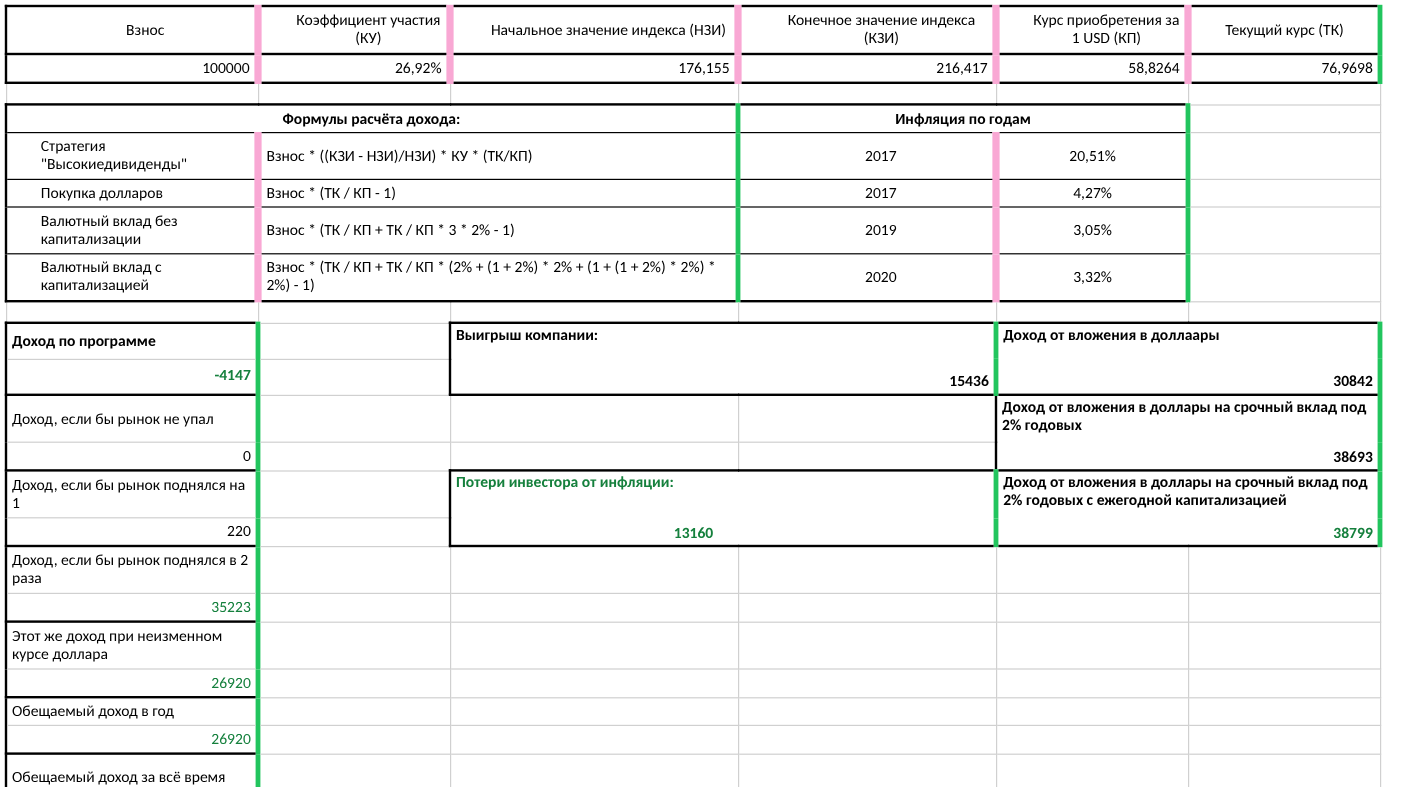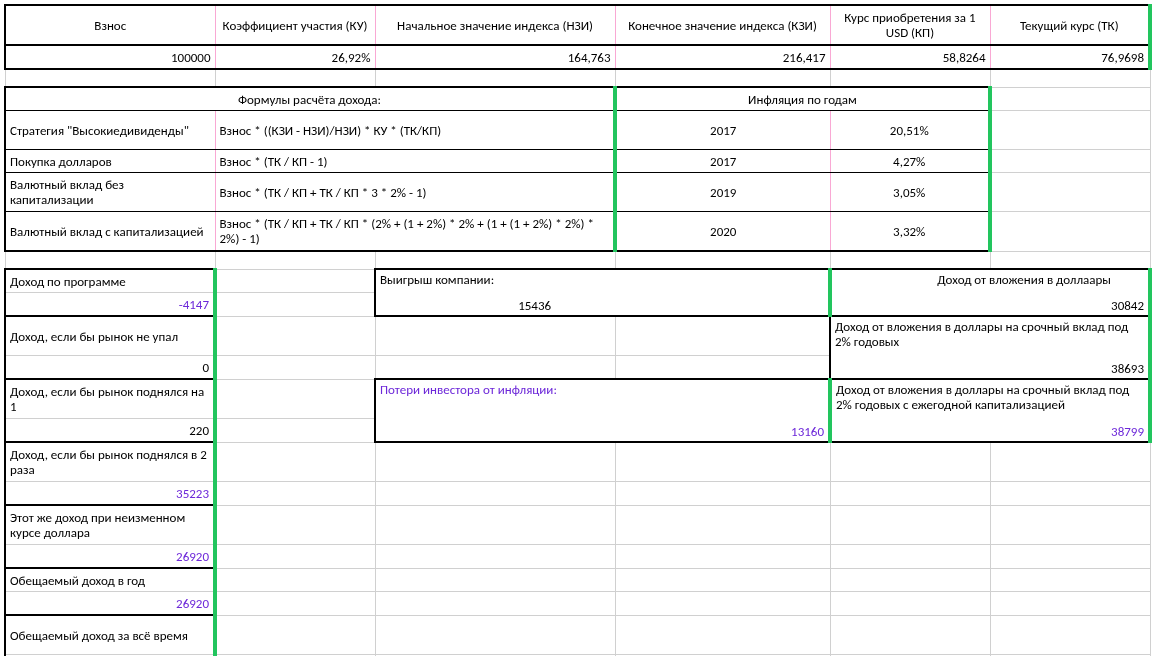--- a/index.html
+++ b/index.html
@@ -27,26 +27,26 @@
   .col3 { width: 240px; }
   .col4 { width: 215px; }
   .col5 { width: 160px; }
   .col6 { width: 160px; }
   .hdr { text-align: center; font-weight: normal; }
   .b-top2 { border-top: 2px solid #000; }
   .b-bot2 { border-bottom: 2px solid #000; }
   .b-left2 { border-left: 2px solid #000; }
   .b-right2 { border-right: 4px solid #22c55e; }
   .b-bot1b { border-bottom: 1px solid #000; }
-  .b-right1b { border-right: 1px solid #f9a8d4; }
+  .b-right1b { border-right: 6px solid #f9a8d4; padding-left: 28px; }
   .right { text-align: right; }
   .center { text-align: center; }
-  .bold { font-weight: normal; }
+  .bold { font-weight: bold; }
   .italic { }
-  .red { color: #6d28d9; }
+  .red { color: #15803d; }
   .tall { height: 34px; }
   .spacer td { height: 12px; }
 </style>
 </head>
 <body>
 
 <table>
 <colgroup>
   <col class="col1">
       <col class="col2">
@@ -62,21 +62,21 @@
   <td class="hdr tall b-top2 b-bot2 b-right1b">Коэффициент участия (КУ)</td>
   <td class="hdr tall b-top2 b-bot2 b-right1b">Начальное значение индекса (НЗИ)</td>
   <td class="hdr tall b-top2 b-bot2 b-right1b">Конечное значение индекса (КЗИ)</td>
   <td class="hdr tall b-top2 b-bot2 b-right1b">Курс приобретения за 1 USD (КП)</td>
   <td class="hdr tall b-top2 b-bot2 b-right2">Текущий курс (ТК)</td>
 </tr>
 
 <tr>
   <td class="right b-left2 b-bot2 b-right1b">100000</td>
   <td class="right b-bot2 b-right1b">26,92%</td>
-  <td class="right b-bot2 b-right1b">164,763</td>
+  <td class="right b-bot2 b-right1b">176,155</td>
   <td class="right b-bot2 b-right1b">216,417</td>
   <td class="right b-bot2 b-right1b">58,8264</td>
   <td class="right b-bot2 b-right2">76,9698</td>
 </tr>
 
 <tr class="spacer">
         <td></td>
         <td></td>
         <td></td>
         <td></td>
@@ -128,27 +128,27 @@
         <td></td>
         <td></td>
         <td></td>
         <td></td>
       </tr>
 
 <tr>
   <td class="bold b-top2 b-left2 b-right2">Доход по программе</td>
   <td></td>
   <td colspan="2" rowspan="2" class="bold b-top2 b-left2 b-right2 b-bot2">
-    <div style="display:flex;height:100%;gap:24px;">
+    <div style="display:flex;flex-direction:column;height:100%;gap:24px;">
       <div>Выигрыш компании:</div>
       <div class="right" style="margin-top:auto">15436</div>
     </div>
   </td>
   <td colspan="2" rowspan="2" class="bold b-top2 b-left2 b-right2 b-bot2">
-    <div style="display:flex;flex-direction:row;height:100%;justify-content:flex-end;">
+    <div style="display:flex;flex-direction:column;height:100%;justify-content:flex-end;">
       <div>Доход от вложения в доллаары</div>
       <div class="right" style="margin-top:auto">30842</div>
     </div>
   </td>
 </tr>
 <tr>
   <td class="right bold red b-left2 b-right2 b-bot2">-4147</td>
   <td></td>
 </tr>
 
@@ -168,21 +168,21 @@
   <td class="right b-left2 b-right2 b-bot2">0</td>
   <td></td>
         <td></td>
         <td></td>
 </tr>
 
 <tr>
   <td class="tall b-left2 b-right2">Доход, если бы рынок поднялся на 1</td>
   <td></td>
   <td colspan="2" rowspan="2" class="bold b-top2 b-left2 b-right2 b-bot2">
-    <div style="display:flex;flex-direction:column;height:100%;">
+    <div style="display:flex;flex-direction:row;height:100%;">
       <div class="red">Потери инвестора от инфляции:</div>
       <div class="right red" style="margin-top:auto">13160</div>
     </div>
   </td>
   <td colspan="2" rowspan="2" class="bold b-left2 b-right2 b-bot2">
     <div style="display:flex;flex-direction:column;height:100%;">
       <div>Доход от вложения в доллары на срочный вклад под 2% годовых с ежегодной капитализацией</div>
       <div class="right red" style="margin-top:auto">38799</div>
     </div>
   </td>

